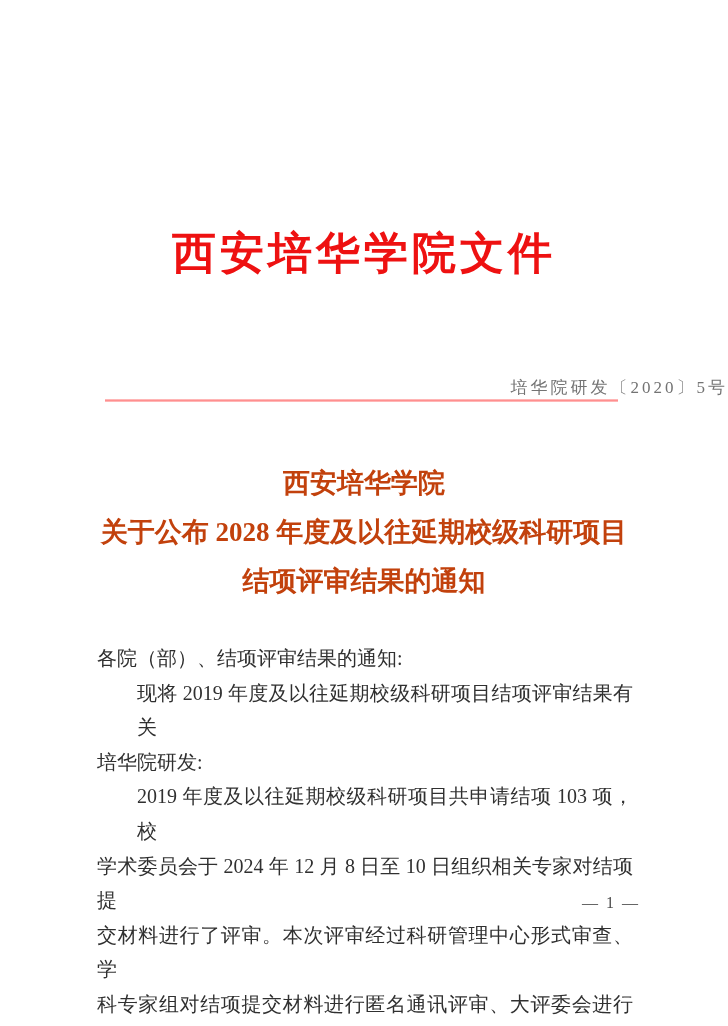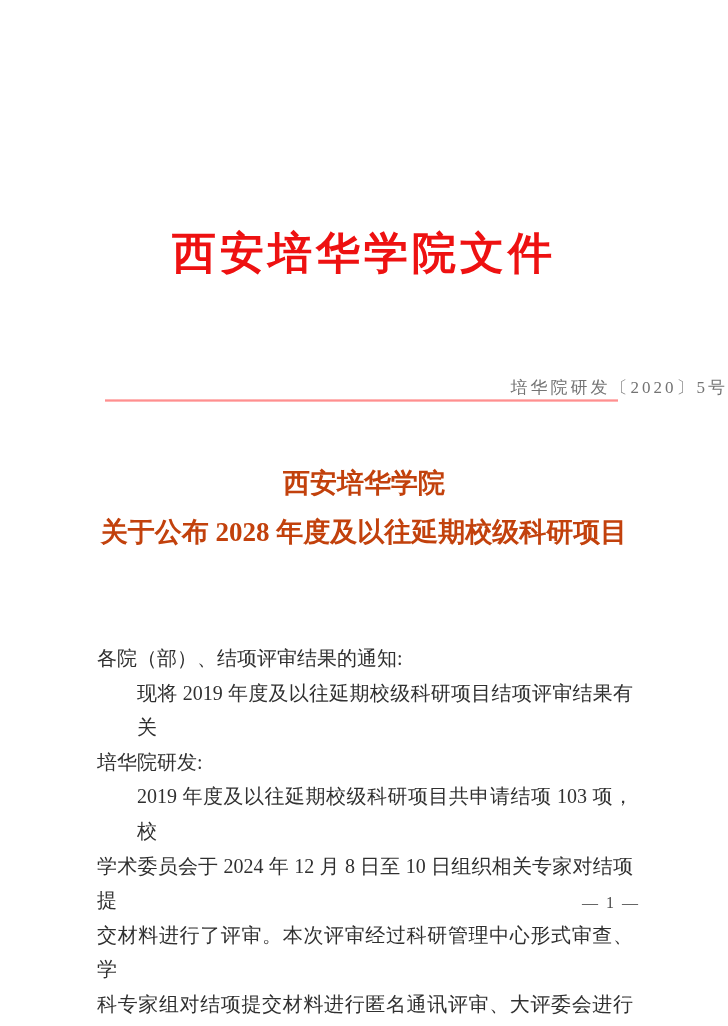--- a/index.html
+++ b/index.html
@@ -94,20 +94,21 @@
 
   <div class="letterhead">西安培华学院文件</div>
 
   <div class="doc-number">培华院研发〔2020〕5号</div>
 
   <div class="red-divider"></div>
 
   <div class="title-block">
     <div class="title-line">西安培华学院</div>
     <div class="title-line">关于公布 2028 年度及以往延期校级科研项目</div>
+    <div class="title-line">结项评审结果的通知</div>
   </div>
 
   <div class="body-block">
     <div class="bline">各院（部）、结项评审结果的通知:</div>
     <div class="bline indent jlast">现将 2019 年度及以往延期校级科研项目结项评审结果有关</div>
     <div class="bline">培华院研发:</div>
     <div class="bline indent jlast">2019 年度及以往延期校级科研项目共申请结项 103 项，校</div>
     <div class="bline jlast">学术委员会于 2024 年 12 月 8 日至 10 日组织相关专家对结项提</div>
     <div class="bline jlast">交材料进行了评审。本次评审经过科研管理中心形式审查、学</div>
     <div class="bline jlast">科专家组对结项提交材料进行匿名通讯评审、大评委会进行复</div>

